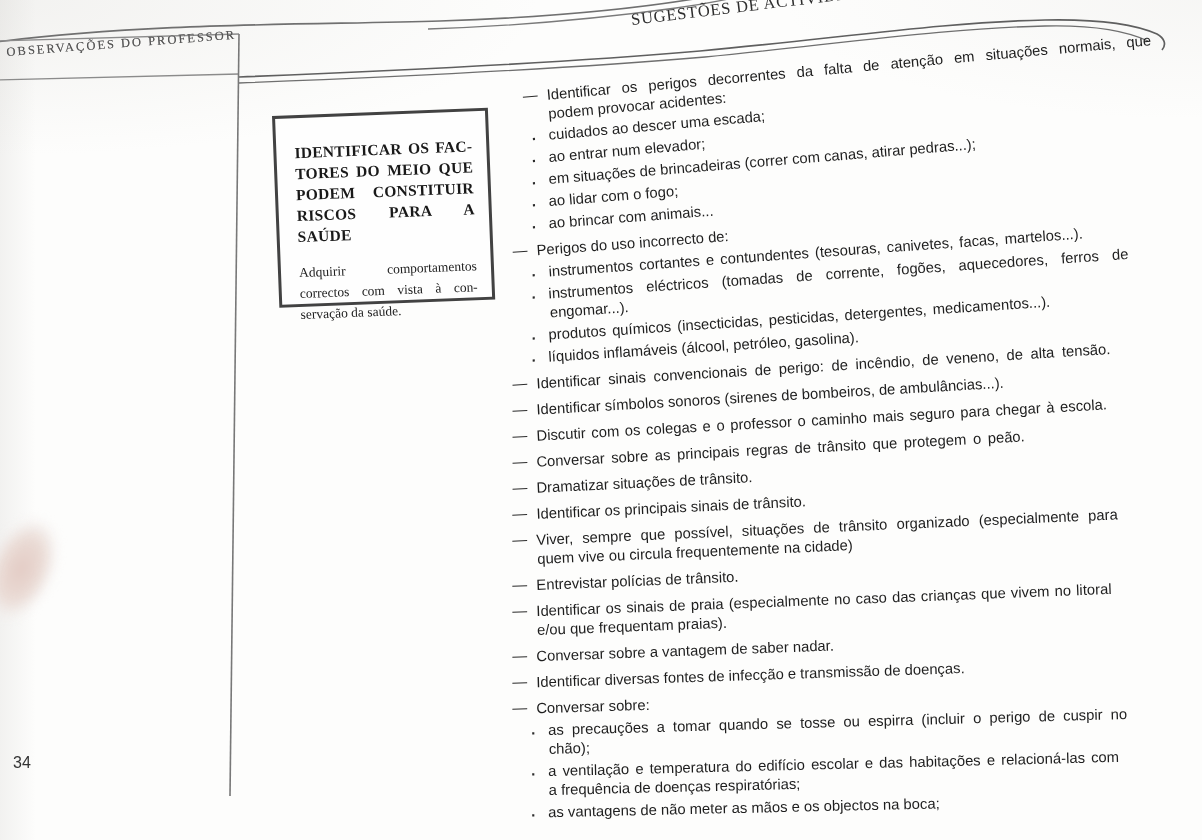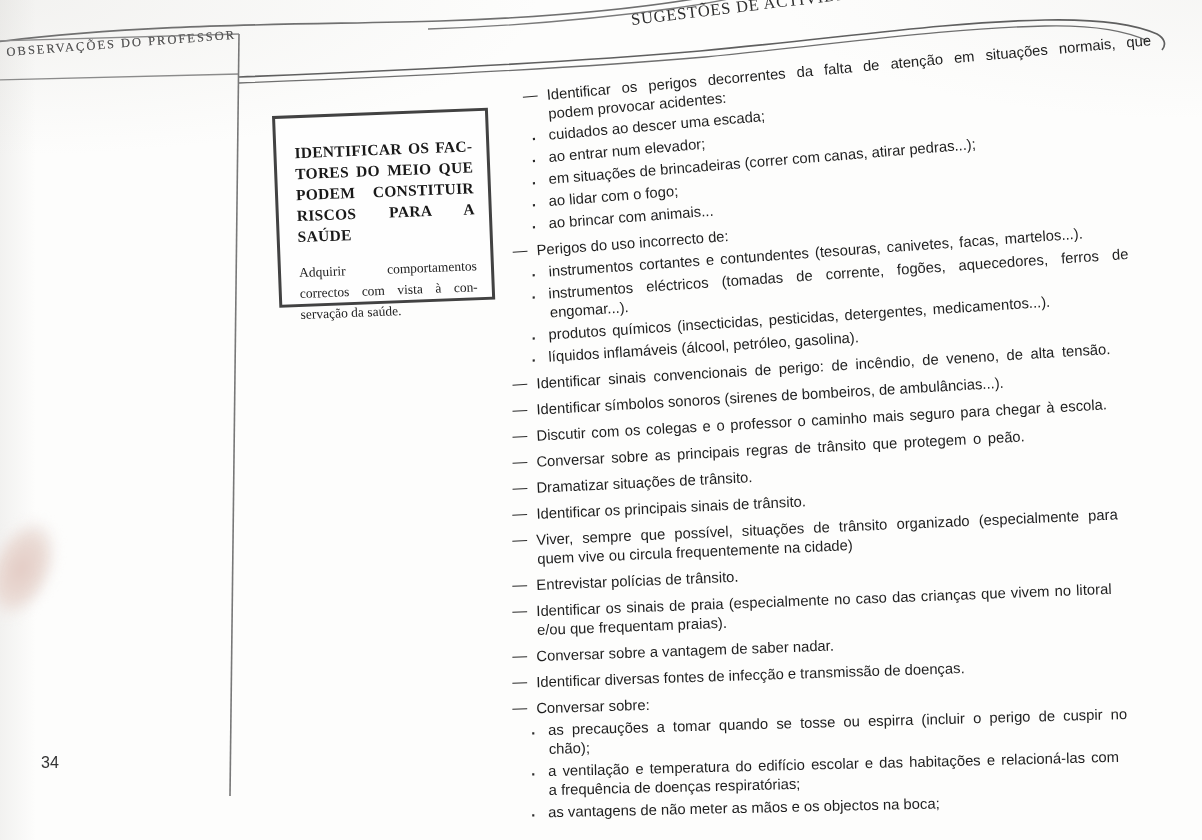--- a/index.html
+++ b/index.html
@@ -40,21 +40,21 @@
   .activities{position:absolute;left:512px;top:88px;width:682px;z-index:2;
     font-size:14.8px;line-height:19px;color:#1e1e1e;}
   .item{position:relative;transform-origin:left top;}
   .item.lvl1{margin-top:7px;padding-left:24px;}
   .item.lvl2{margin-top:3px;padding-left:36px;}
   .item:first-child{margin-top:0;}
   .bullet{position:absolute;left:0;top:-1px;color:#2a2a2a;}
   .lvl2 .bullet{left:19px;font-weight:bold;}
   .tline{min-height:19px;}
   .page-number{position:absolute;left:13px;top:754px;z-index:2;
-    font-size:16px;color:#333;margin-left:28px;}
+    font-size:16px;color:#333;}
   .finger{
     position:absolute;left:-22px;top:498px;width:86px;height:142px;z-index:3;
     background:radial-gradient(closest-side, #e3cbc4 0%, #eadbd5 45%, rgba(240,233,230,0.6) 65%, transparent 78%);
     filter:blur(5px);transform:rotate(24deg);border-radius:50%;
   }
 </style>
 </head>
 <body>
 
 <div class="shade"></div>

